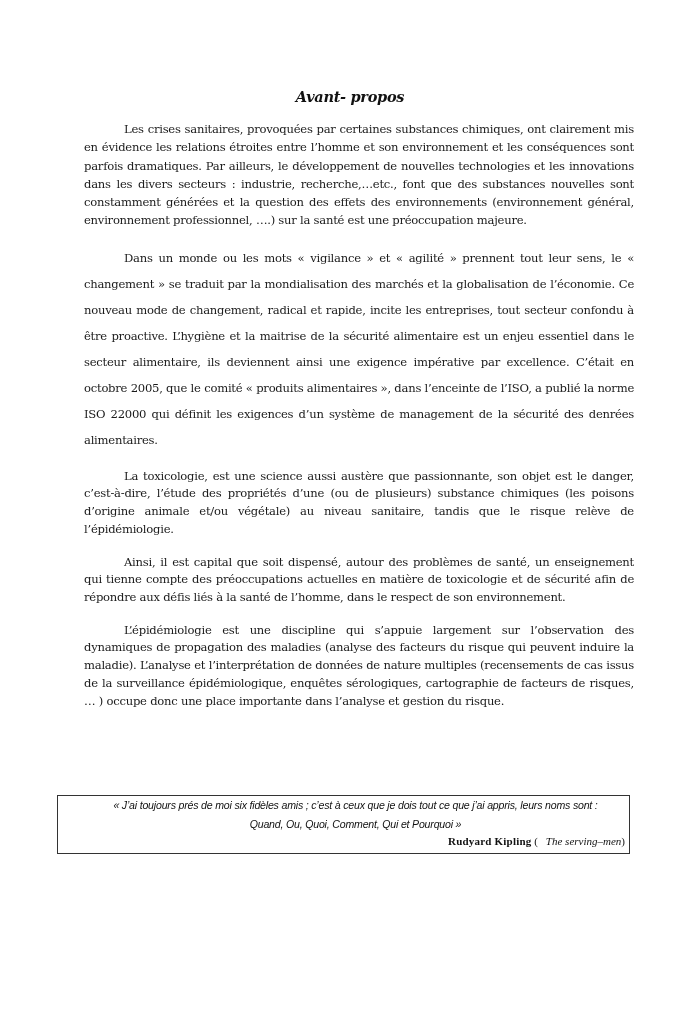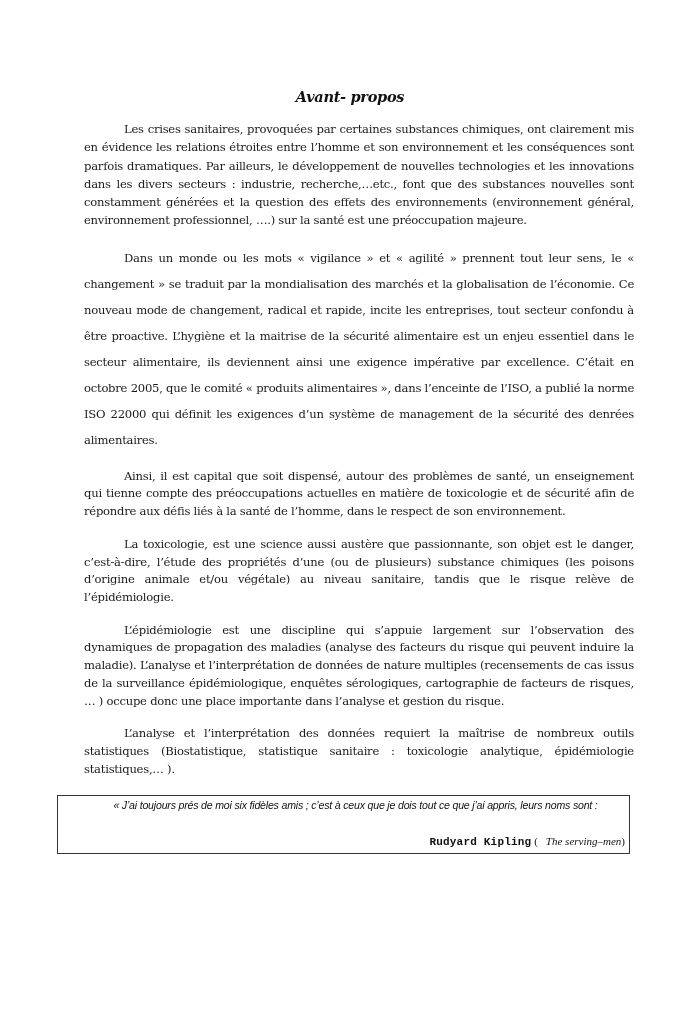--- a/index.html
+++ b/index.html
@@ -28,37 +28,37 @@
       position: absolute; left: 12px; width: 100%; text-align: center;
       font-family: "Liberation Sans", "DejaVu Sans", sans-serif;
       font-style: italic; font-size: 10.6px; color: #111; letter-spacing: -0.2px;
     }
     .quote-line1 { top: 3px; }
     .quote-line2 { top: 22px; }
     .attribution {
       position: absolute; right: 4px; top: 39px;
       font-family: "Liberation Serif", "DejaVu Serif", serif; font-size: 11px; color: #111;
     }
-    .attribution .author { font-weight: bold; letter-spacing: 0.2px; font-family: Liberation Mono, monospace; }
+    .attribution .author { font-weight: bold; letter-spacing: 0.2px; }
     .attribution .work { font-style: italic; margin-left: 8px; }
   </style>
 </head>
 <body>
 
 <div class="page">
   <div class="title">Avant- propos</div>
 
   <div class="body">
     <p>Les crises sanitaires, provoquées par certaines substances chimiques, ont clairement mis en évidence les relations étroites entre l’homme et son environnement et les conséquences sont parfois dramatiques. Par ailleurs, le développement de nouvelles technologies et les innovations dans les divers secteurs : industrie, recherche,…etc.,  font que des substances nouvelles sont constamment générées et la question des effets des environnements (environnement général, environnement professionnel, ….) sur la santé est une préoccupation majeure.</p>
     <p class="airy">Dans un monde ou les mots « vigilance » et « agilité » prennent tout leur sens, le « changement » se traduit par la mondialisation des marchés et la globalisation de l’économie. Ce nouveau mode de changement, radical et rapide, incite les entreprises, tout secteur confondu à être proactive. L’hygiène et la maitrise de la sécurité alimentaire est un enjeu essentiel dans le secteur alimentaire, ils deviennent ainsi une exigence impérative par excellence. C’était en octobre 2005, que le comité « produits alimentaires », dans l’enceinte de l’ISO, a publié la norme ISO 22000 qui définit les exigences d’un système de management de la sécurité des denrées alimentaires.</p>
+    <p class="dense">La toxicologie, est une science aussi austère que passionnante, son objet est le danger, c’est-à-dire,  l’étude des propriétés d’une (ou de plusieurs) substance chimiques (les poisons d’origine animale et/ou végétale) au niveau sanitaire, tandis que le risque relève de l’épidémiologie.</p>
     <p class="dense">Ainsi, il est capital que soit dispensé, autour des problèmes de santé, un enseignement qui tienne compte des préoccupations actuelles en matière de toxicologie et de sécurité afin de répondre aux défis liés à la santé de l’homme, dans le respect de son environnement.</p>
-    <p class="dense">La toxicologie, est une science aussi austère que passionnante, son objet est le danger, c’est-à-dire,  l’étude des propriétés d’une (ou de plusieurs) substance chimiques (les poisons d’origine animale et/ou végétale) au niveau sanitaire, tandis que le risque relève de l’épidémiologie.</p>
     <p class="dense">L’épidémiologie est une discipline qui s’appuie largement sur l’observation des dynamiques de propagation des maladies (analyse des facteurs du risque qui peuvent induire la maladie). L’analyse et l’interprétation de données de nature multiples (recensements de cas issus de la surveillance épidémiologique, enquêtes sérologiques, cartographie de facteurs de risques, … ) occupe donc une place importante dans l’analyse et gestion du risque.</p>
-    <p class="dense">L’analyse et l’interprétation des données requiert la maîtrise de nombreux outils statistiques (Biostatistique, statistique sanitaire : toxicologie analytique, épidémiologie statistiques,… ).</p>
   </div>
 
   <div class="quote-box">
     <div class="quote-line1">« J’ai toujours prés de moi six fidèles amis ; c’est à ceux que je dois tout ce que j’ai appris, leurs noms sont :</div>
+    <div class="quote-line2">Quand, Ou, Quoi, Comment, Qui et Pourquoi »</div>
     <div class="attribution">
       <span class="author">Rudyard Kipling</span><span> (</span><span class="work">The serving–men</span><span>)</span>
     </div>
   </div>
 </div>
 
 </body></html>

